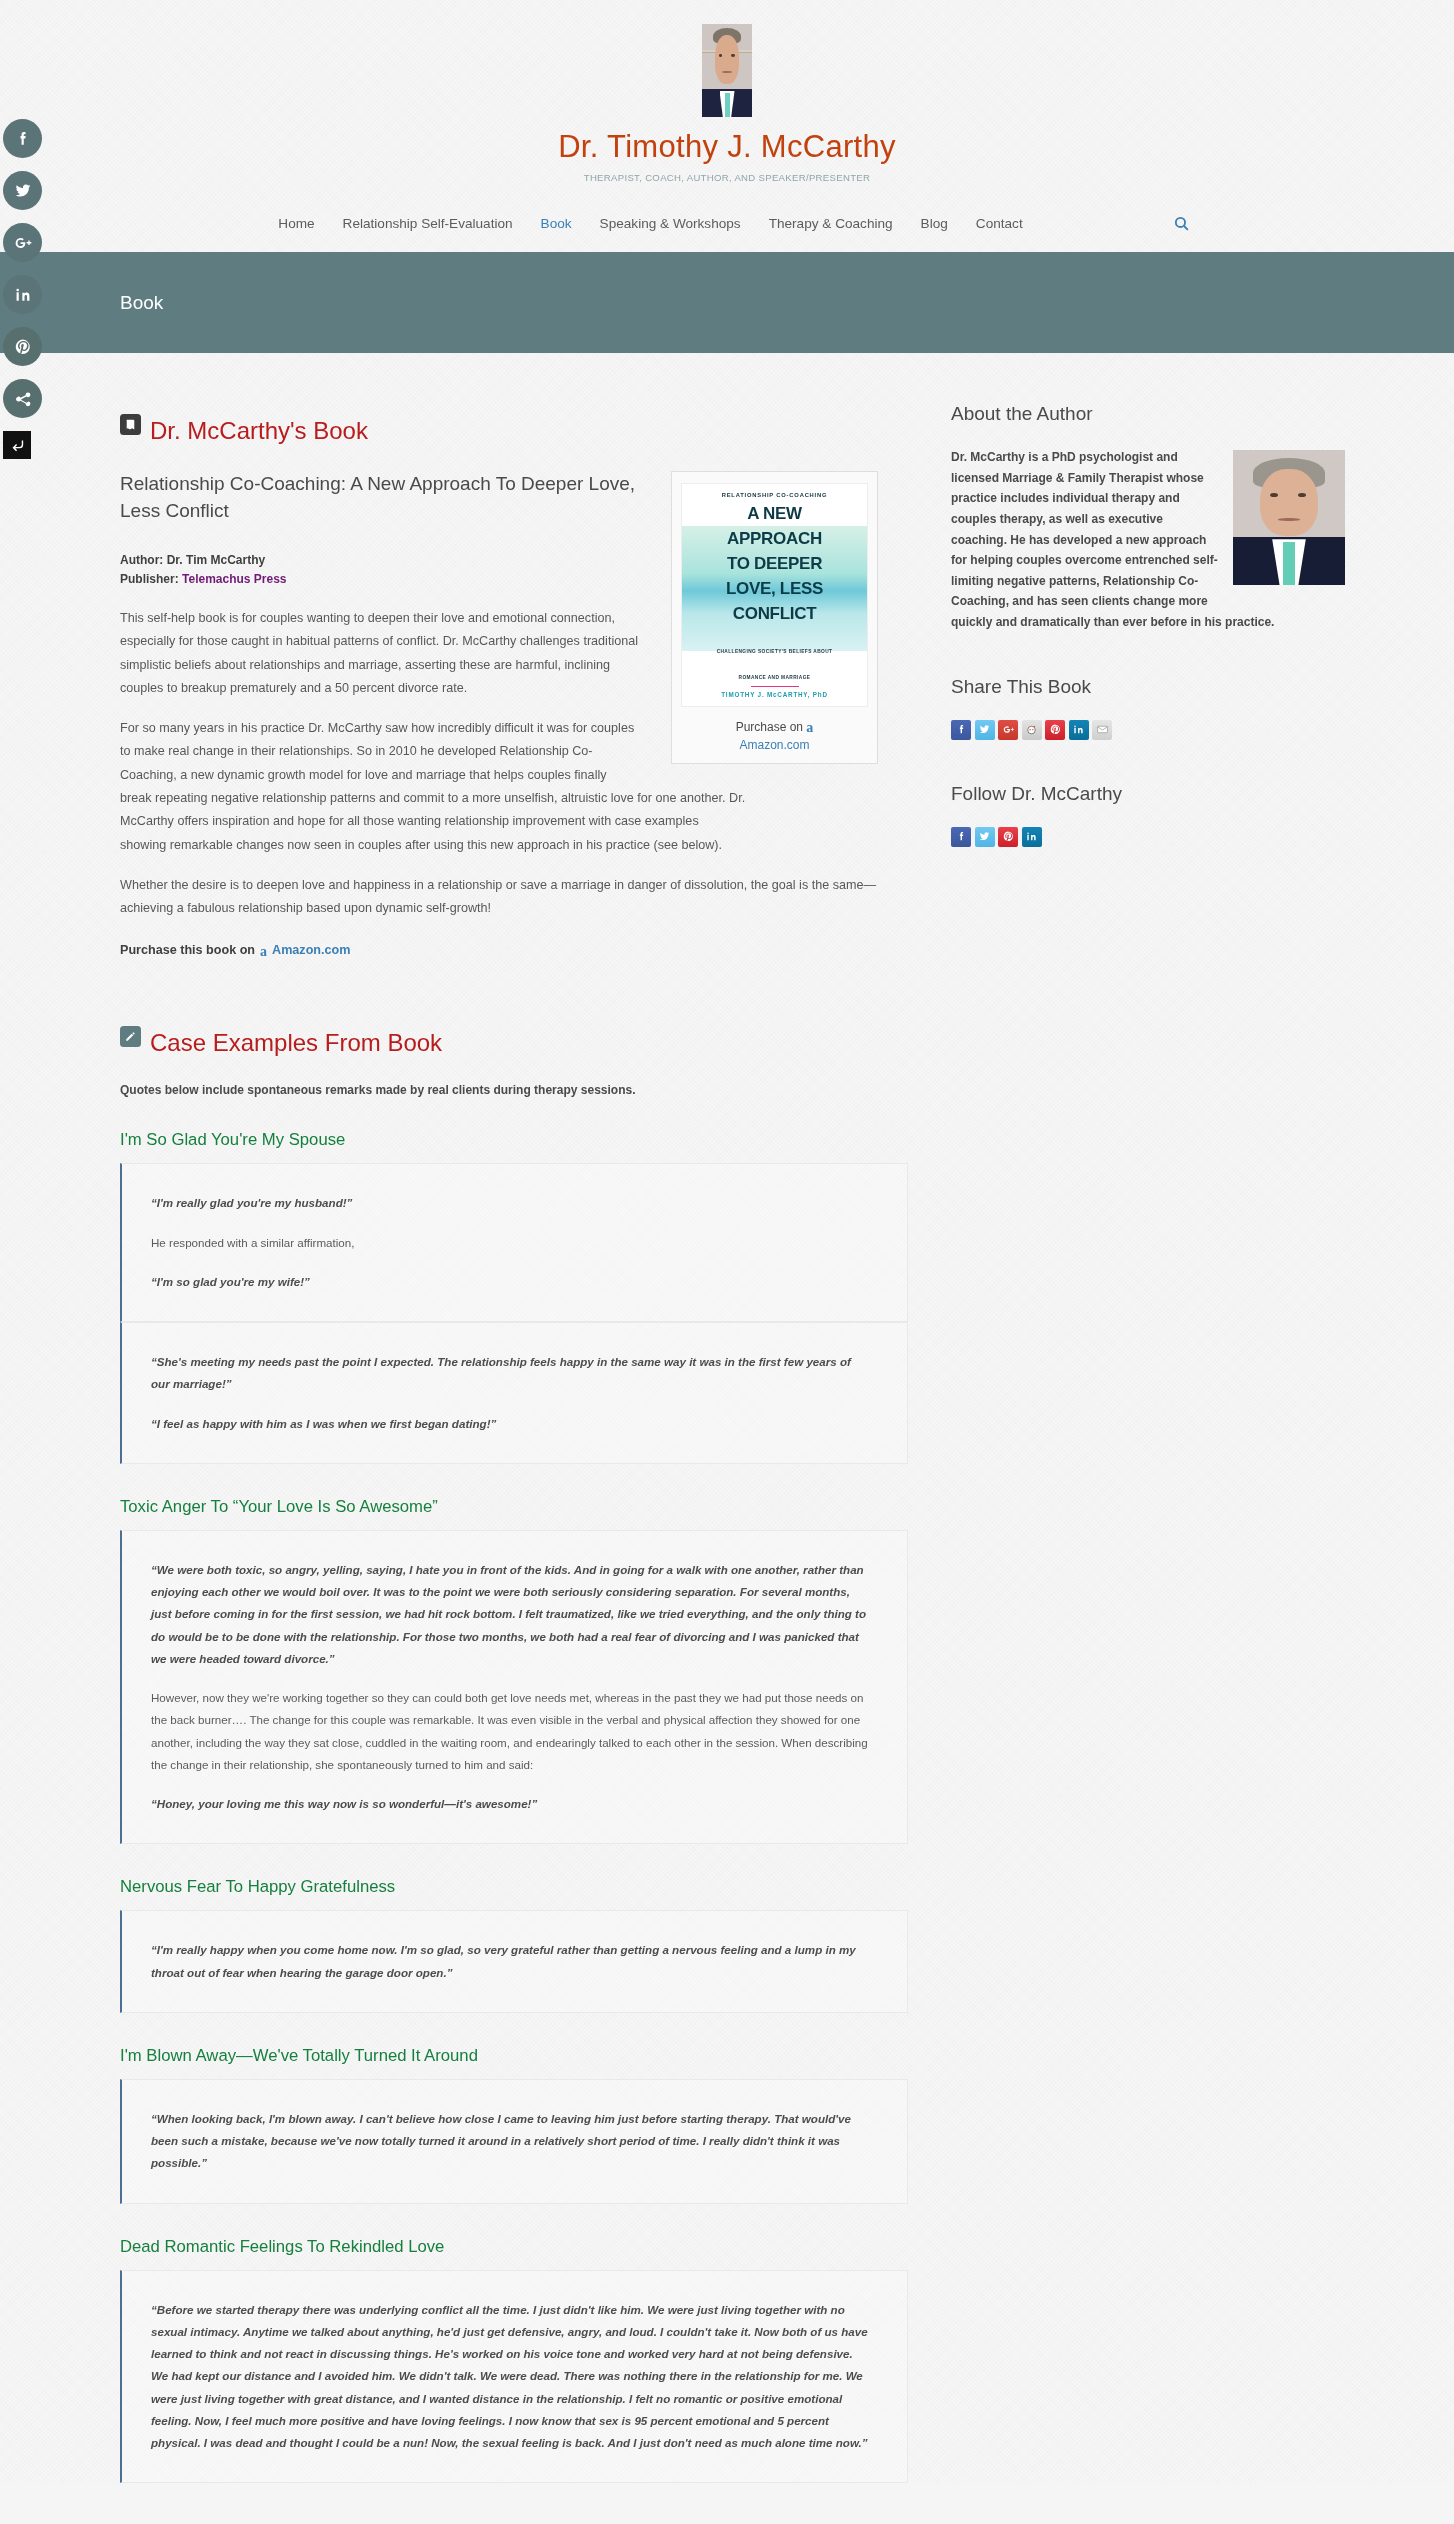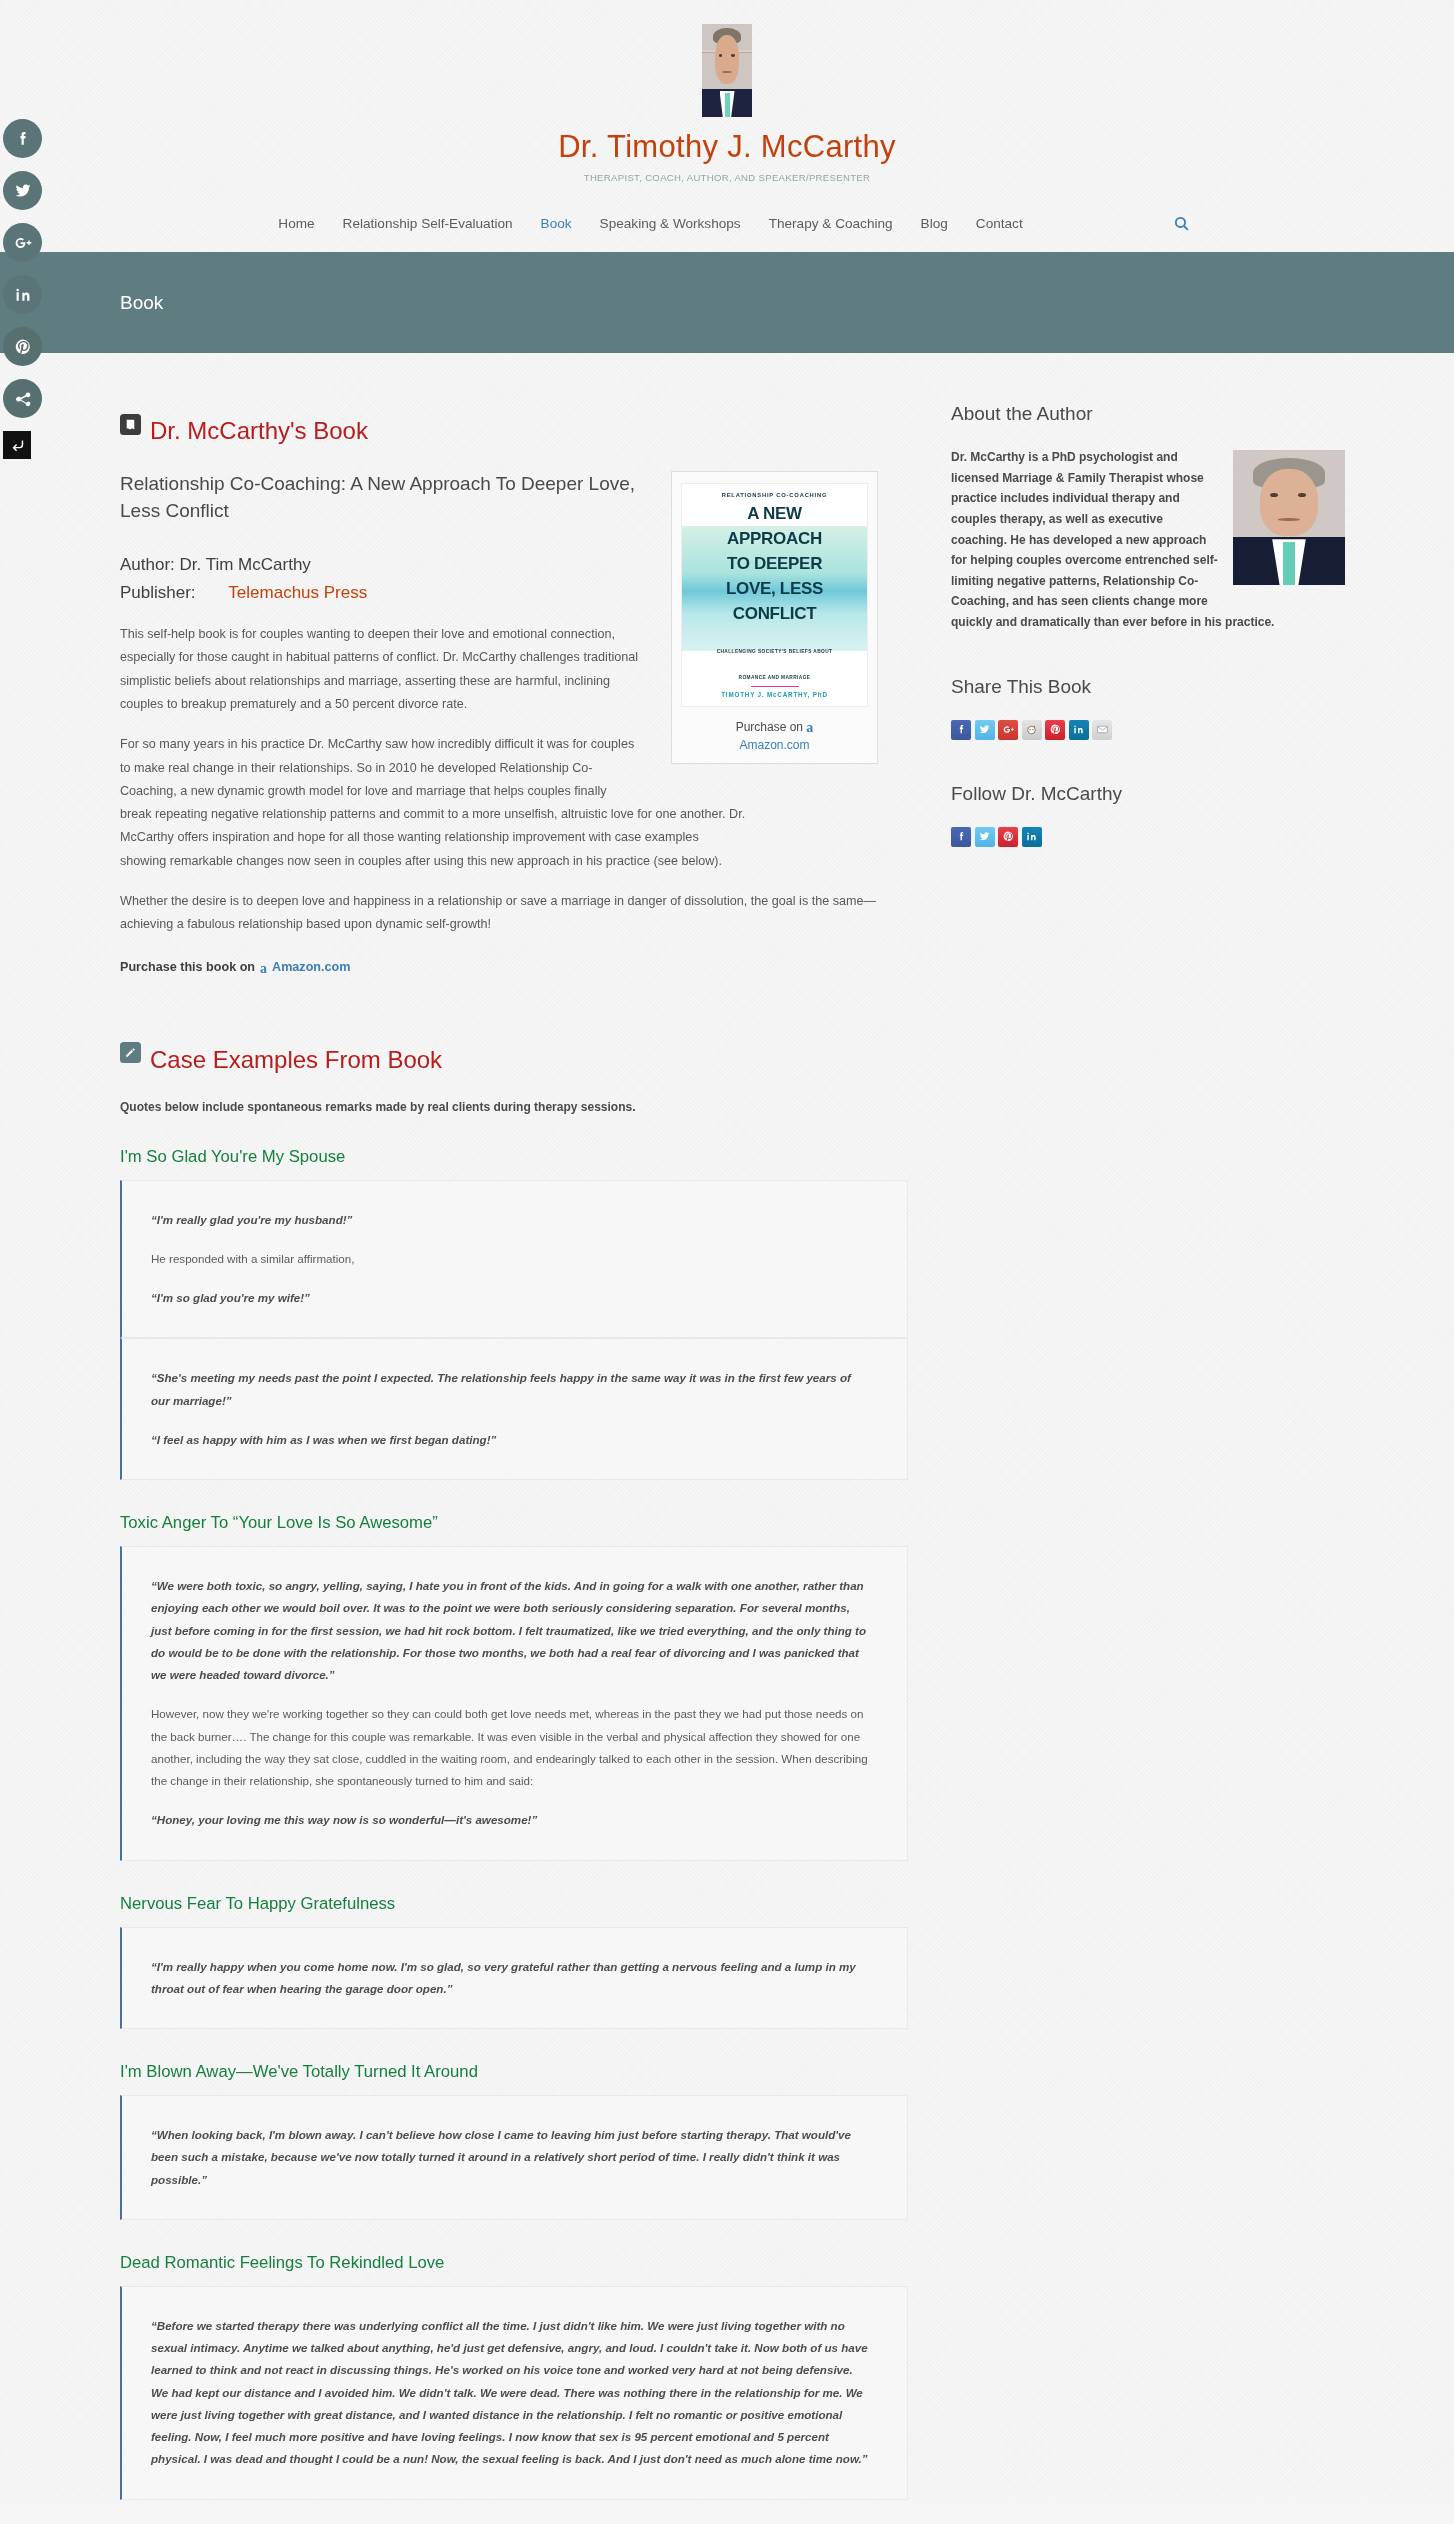--- a/index.html
+++ b/index.html
@@ -163,22 +163,22 @@
   .head-icon svg { width: 13px; height: 13px; fill: #ffffff; }
   .head-icon.dark { background: #3c3c3c; }
   .section-head h2 {
     font-size: 24px; font-weight: 400; color: #b91c1c; margin-top: 14px;
   }
   #book-title {
     font-size: 19px; font-weight: 400; color: #4a4a4a;
     line-height: 1.42; margin-bottom: 26px; max-width: 626px;
   }
 
-  .meta-line { font-size: 17px; color: #3f3f3f; font-weight: 400; line-height: 1.62; }
-  .meta-line a { color: #c2410c; text-decoration: none; margin-left: 28px; }
+  .meta-line { font-size: 12px; color: #3f3f3f; font-weight: 700; line-height: 1.62; }
+  .meta-line a { color: #701a75; text-decoration: none; }
 
   .body-p {
     font-size: 12.6px; line-height: 1.85; color: #585858;
     margin-top: 17px; max-width: 626px;
   }
   .body-p.full { max-width: 788px; }
 
   .purchase-line {
     font-size: 12.6px; font-weight: 700; color: #3f3f3f;
     margin-top: 23px;

